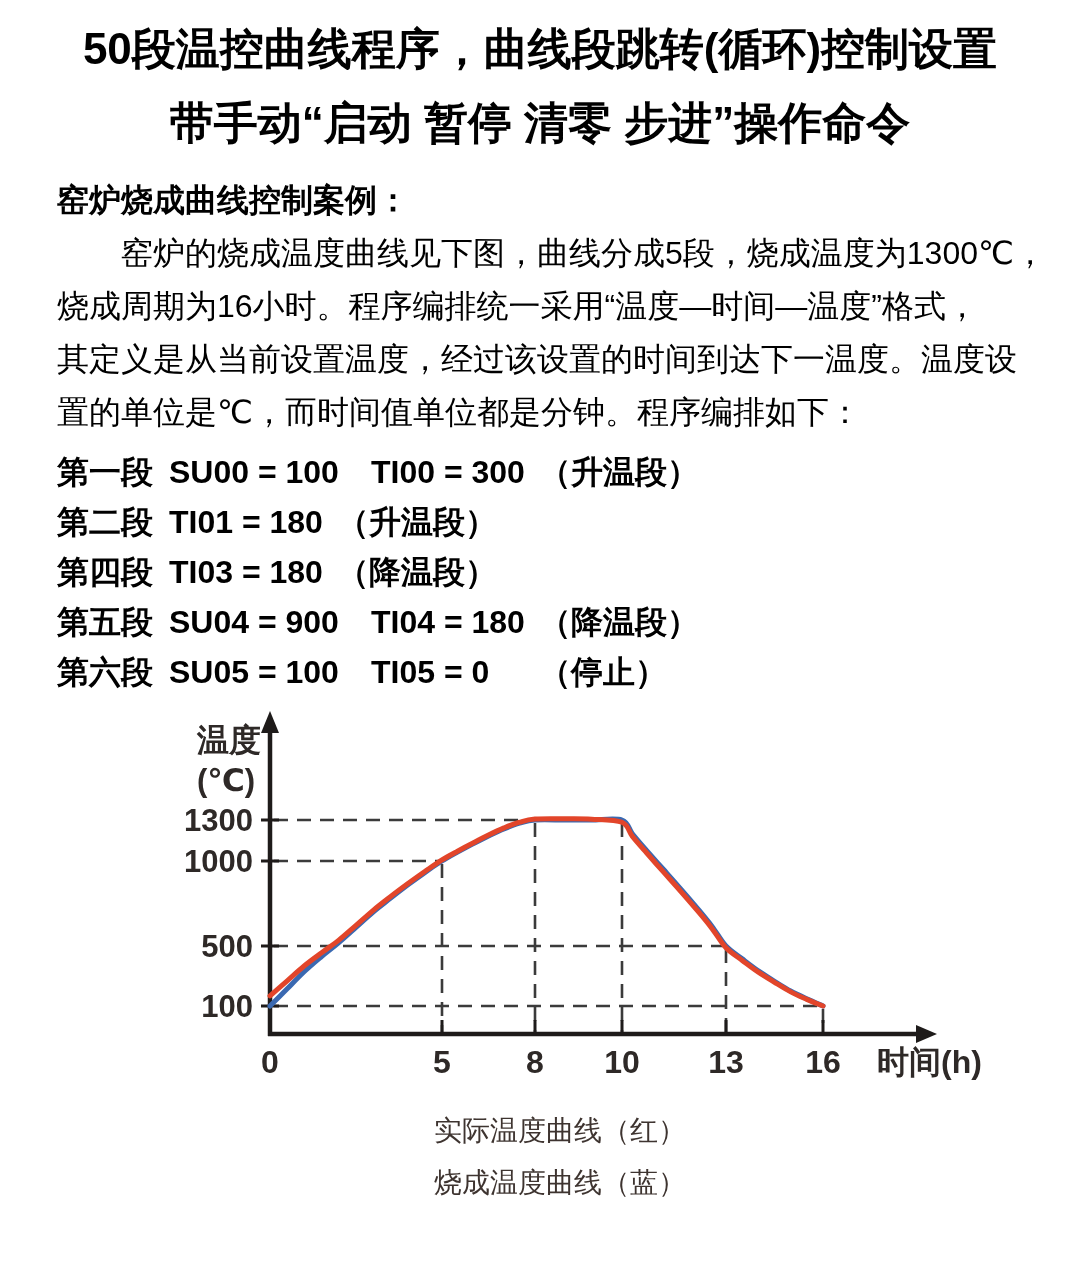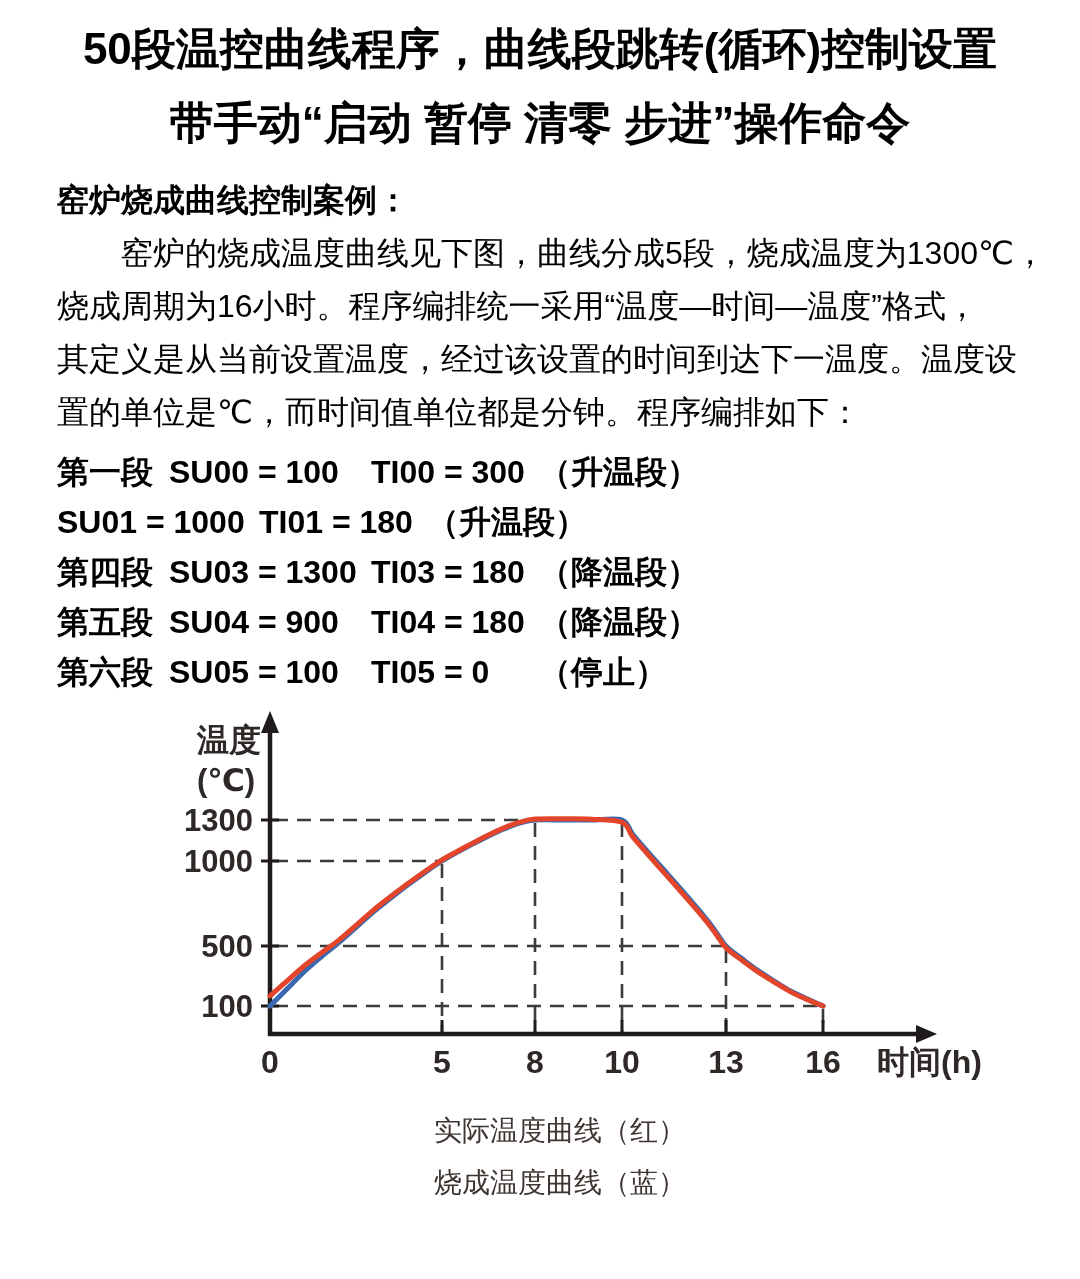--- a/index.html
+++ b/index.html
@@ -48,27 +48,26 @@
     </div>
 
     <div class="segment-list">
         <div class="seg-row">
           <span class="seg-label">第一段</span>
           <span class="seg-su">SU00 = 100</span>
           <span class="seg-ti">TI00 = 300</span>
           <span class="seg-note">（升温段）</span>
         </div>
         <div class="seg-row">
-          <span class="seg-su">SU01 = 1000</span>
+          <span class="seg-label">第二段</span>
           <span class="seg-ti">TI01 = 180</span>
           <span class="seg-note">（升温段）</span>
         </div>
         <div class="seg-row">
           <span class="seg-label">第四段</span>
-          <span class="seg-su">SU03 = 1300</span>
           <span class="seg-ti">TI03 = 180</span>
           <span class="seg-note">（降温段）</span>
         </div>
         <div class="seg-row">
           <span class="seg-label">第五段</span>
           <span class="seg-su">SU04 = 900</span>
           <span class="seg-ti">TI04 = 180</span>
           <span class="seg-note">（降温段）</span>
         </div>
         <div class="seg-row">

